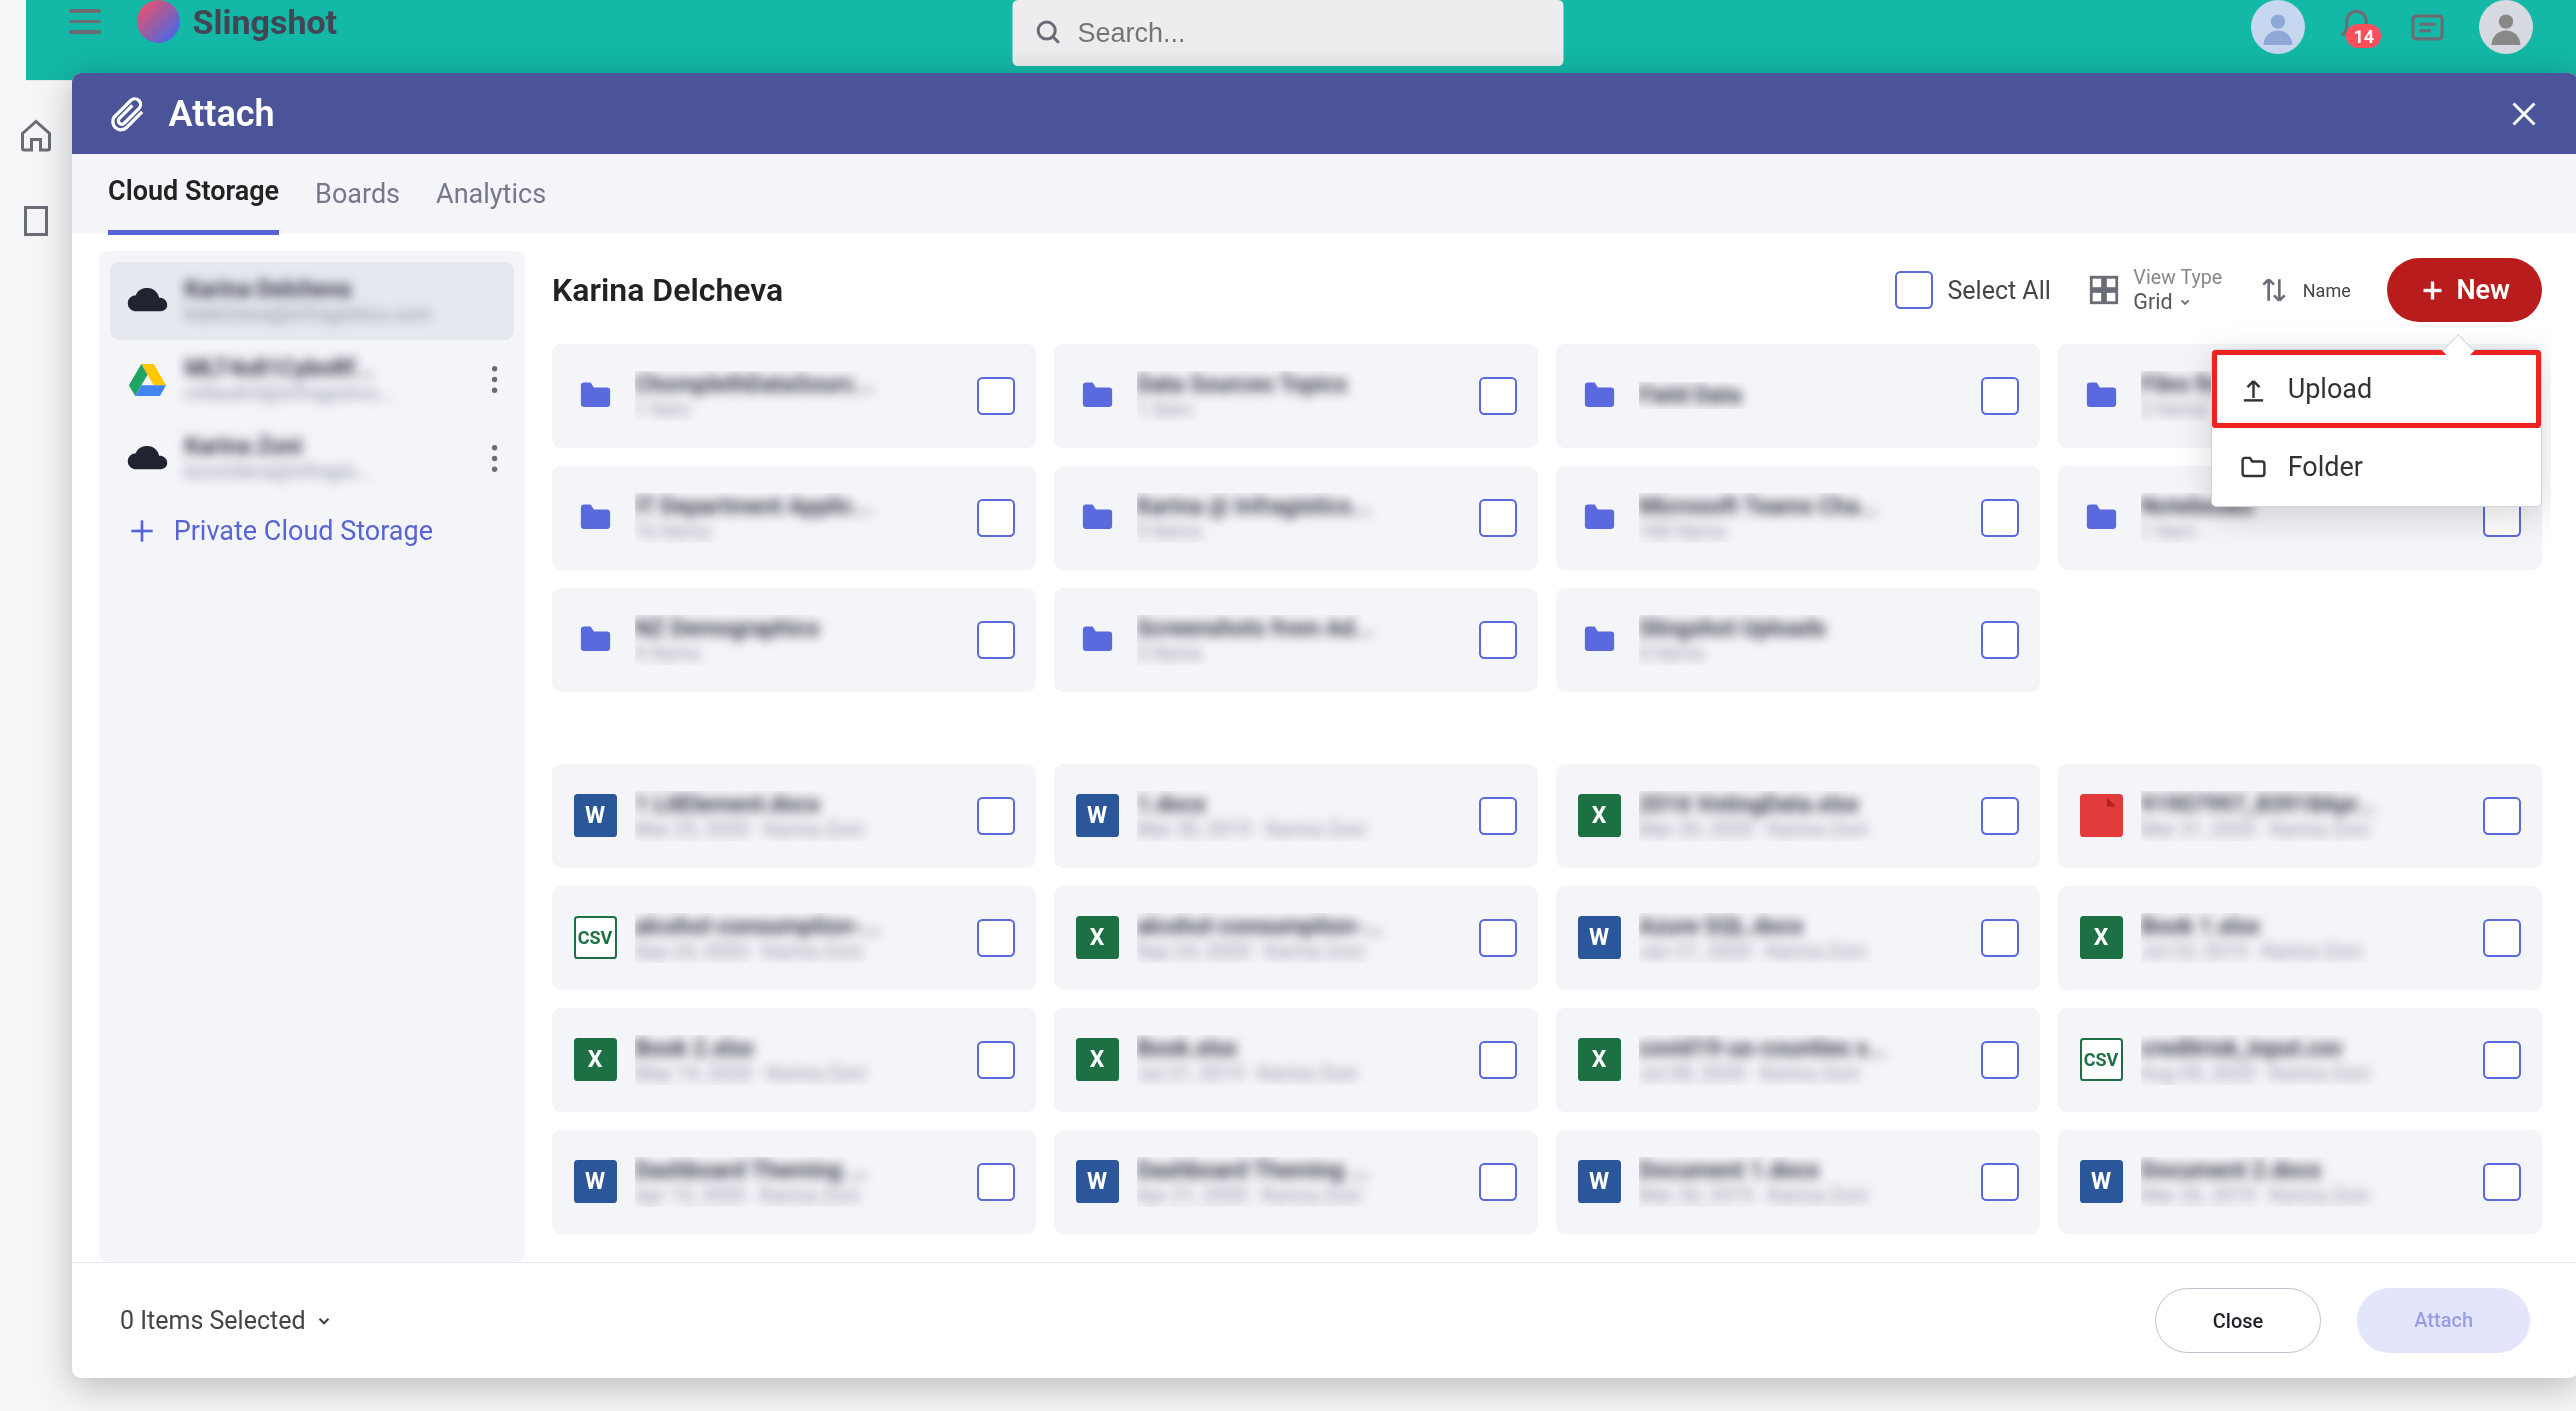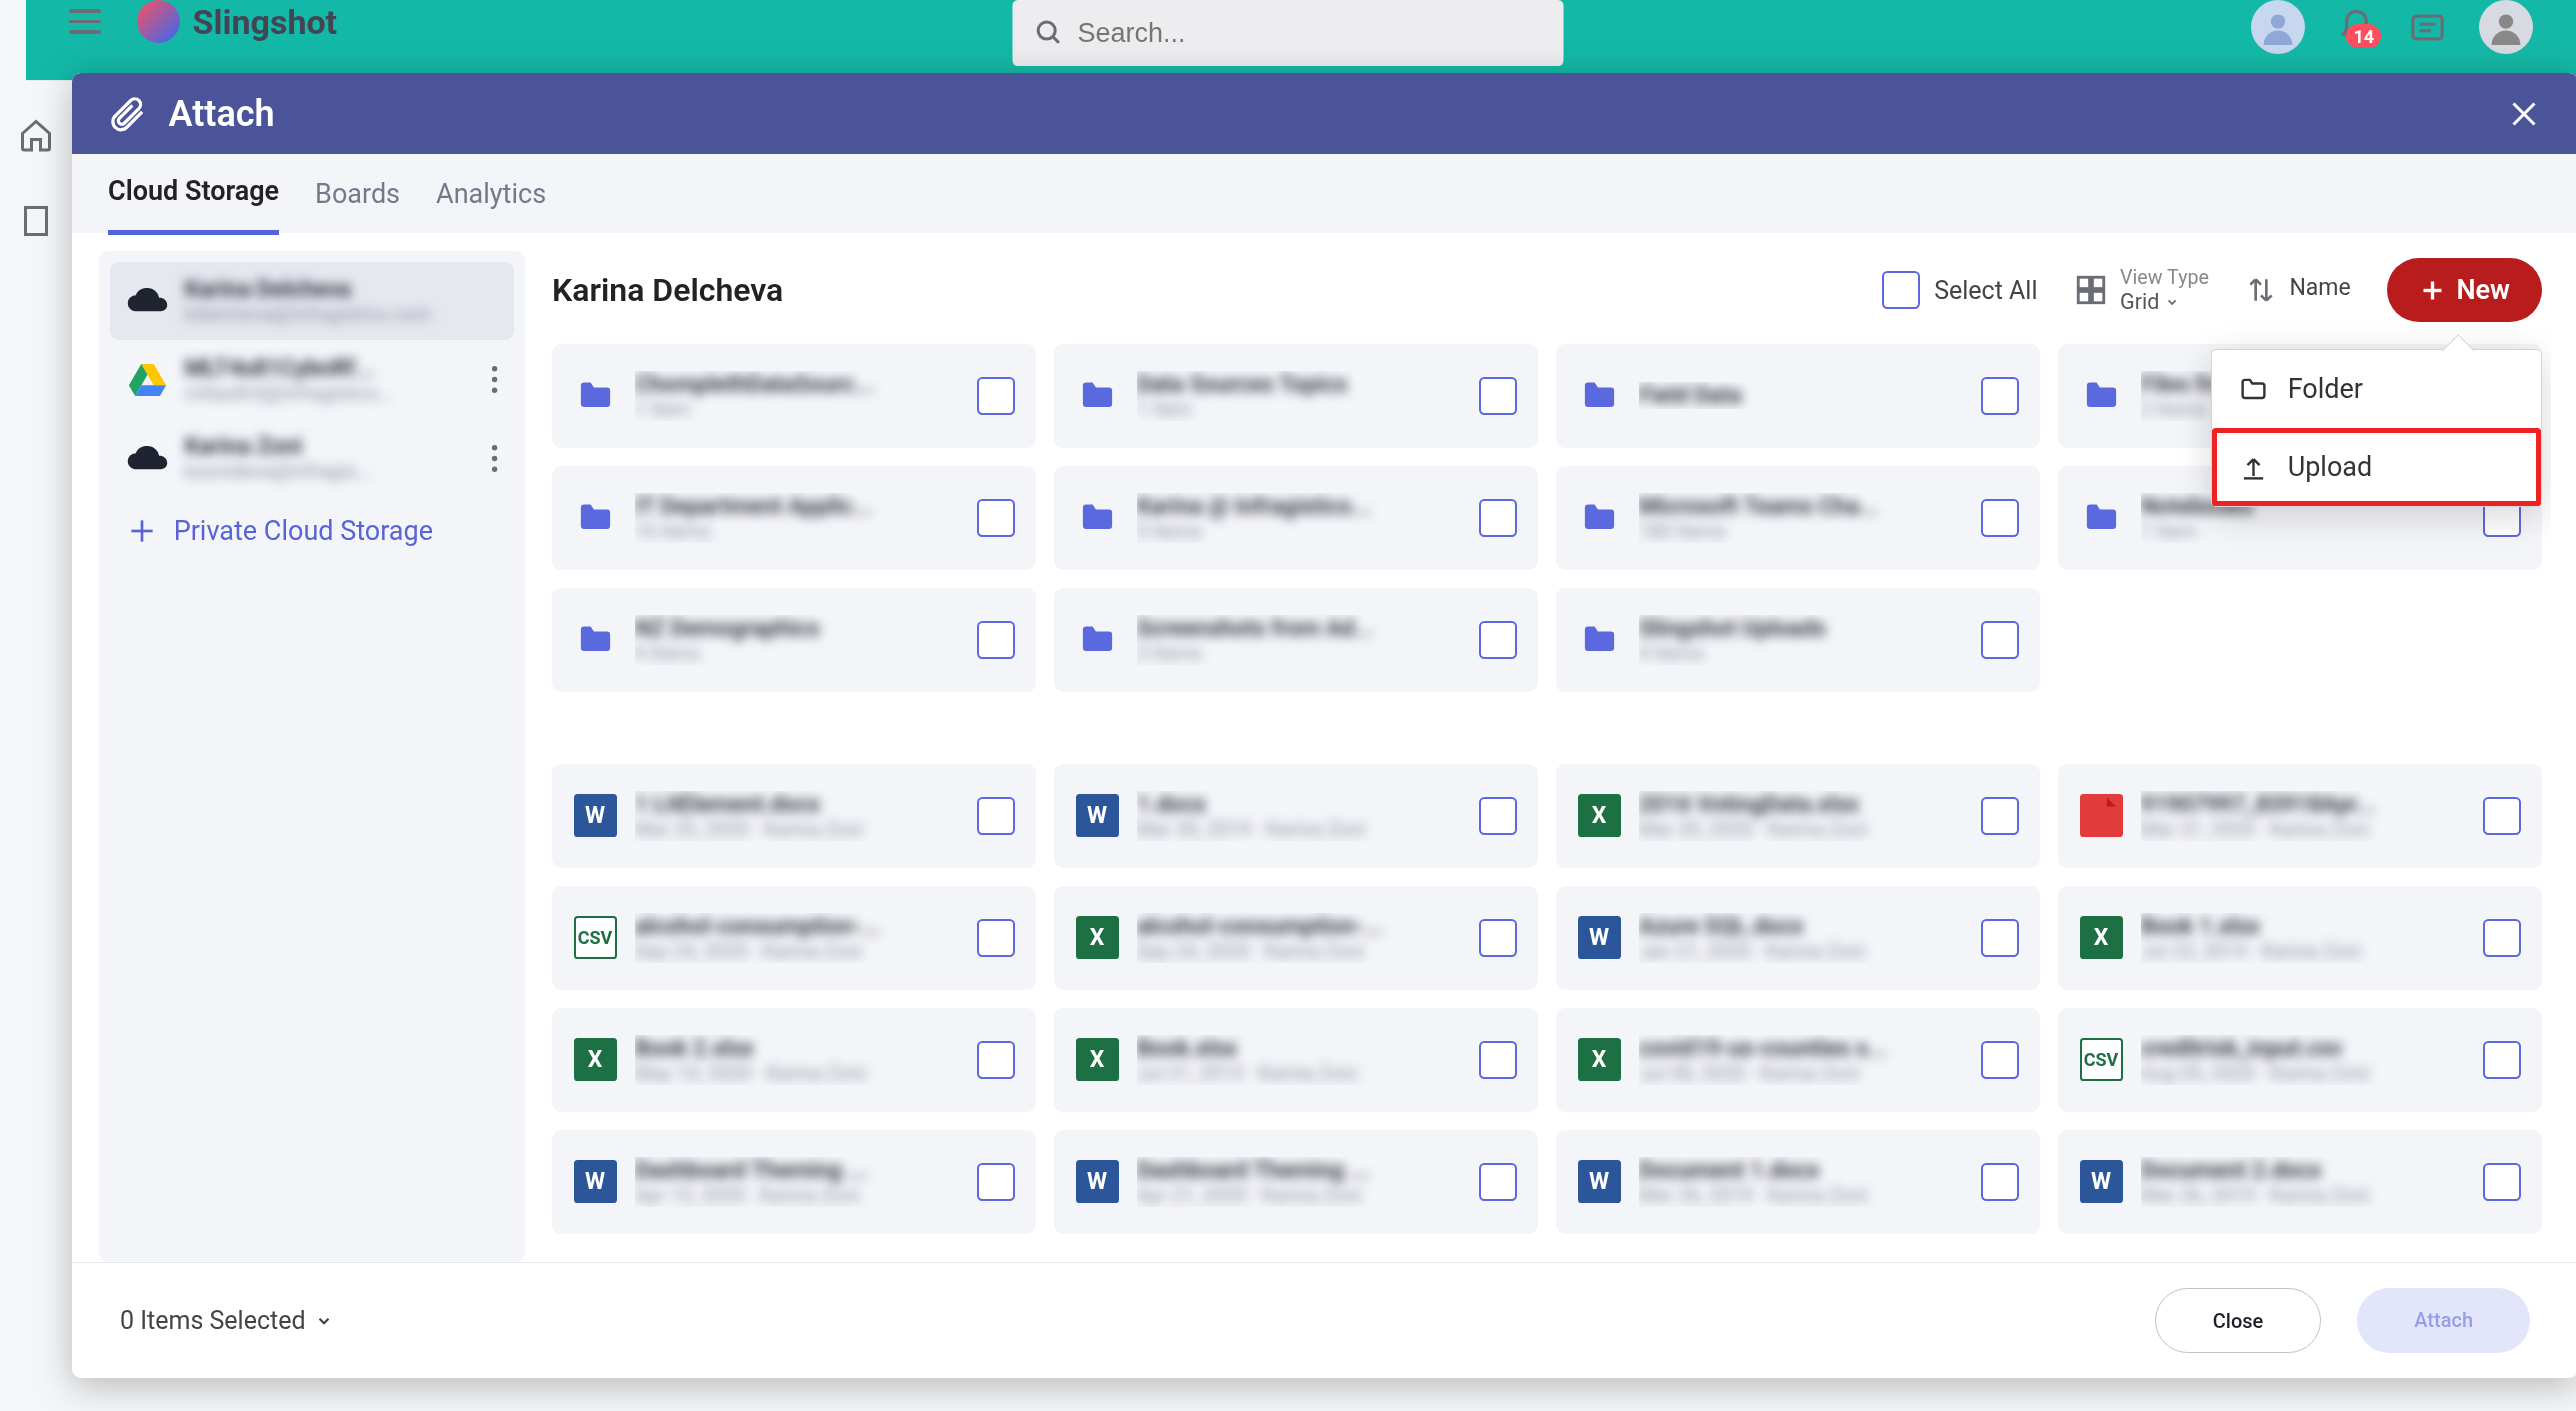--- a/index.html
+++ b/index.html
@@ -54,21 +54,21 @@
   .cs-content { flex:1; display:flex; flex-direction:column; overflow:hidden; position:relative; }
   .cs-toolbar { display:flex; align-items:center; padding: 7.2px 9px 21.5px 9px; }
   .cs-title { font-size: 32px; font-weight:600; color:#222; }
   .tb-group { margin-left:auto; display:flex; align-items:center; gap: 36px; }
   .select-all { display:flex; align-items:center; gap:14.3px; font-size:25px; color:#444; cursor:pointer;text-align:right; }
   .checkbox { width:38px; height:38px; border: 2.7px solid #5b69df; border-radius:5.4px; background:#fff; }
   .view-type { display:flex; align-items:center; gap:12.5px; cursor:pointer; }
   .vt-col { display:flex; flex-direction:column; }
   .vt-label { font-size:19.7px; color:#888; }
   .vt-val { font-size:21.5px; color:#555; display:flex; align-items:center; gap:5.4px;}
-  .sort { display:flex; gap:12.5px; cursor:pointer; font-size:23px; color:#444; }
+  .sort { display:flex; align-items:center; gap:12.5px; cursor:pointer; font-size:18px; color:#444; }
   .new-btn { display:flex; align-items:center; gap:10.7px; background:#b91c1c; color:#fff; border-radius:32px; padding: 16px 32px; font-size:27px; font-weight:600; cursor:pointer; }
 
   
   .grid { display:grid; grid-template-columns: repeat(4, 1fr); gap: 18px; padding: 0 9px; overflow:auto; }
   .card { display:flex; align-items:center; background:#f4f5f9; border-radius:9px; padding: 19.7px 21.5px; gap:18px; height: 104px; }
   .card .ficon { width:43px; height:43px; flex-shrink:0; display:flex; align-items:center; justify-content:center; }
   .card .ftext { flex:1; display:flex; flex-direction:column; overflow:hidden; }
   .card .fname { font-size:23px; font-weight:600; color:#2b2d3b; white-space:nowrap; overflow:hidden; text-overflow:ellipsis; filter: blur(5.4px); }
   .card .fmeta { font-size:19.7px; color:#8f91a1; filter: blur(5.4px);}
 
@@ -274,32 +274,32 @@
             <svg width="27" height="27" viewBox="0 0 24 24" stroke="#fff" stroke-width="3">
                 <line x1="12" y1="4" x2="12" y2="20"></line>
                 <line x1="4" y1="12" x2="20" y2="12"></line>
               </svg>
             <span>New</span>
           </div>
         </div>
       </div>
 
       <div class="dropdown">
-        <div class="dd-item">
-          <svg width="29" height="29" viewBox="0 0 24 24" fill="none" stroke="#333" stroke-width="2">
-              <path d="M3 6a2 2 0 0 1 2-2h4l2 3h8a2 2 0 0 1 2 2v8a2 2 0 0 1-2 2H5a2 2 0 0 1-2-2V6z"></path>
-            </svg>
-          <span>Folder</span>
-        </div>
         <div class="dd-item highlight">
           <svg width="29" height="29" viewBox="0 0 24 24" fill="none" stroke="#333" stroke-width="2">
               <path d="M12 19V5M12 5l-5 5M12 5l5 5"></path>
               <line x1="4" y1="21" x2="20" y2="21"></line>
             </svg>
           <span>Upload</span>
+        </div>
+        <div class="dd-item">
+          <svg width="29" height="29" viewBox="0 0 24 24" fill="none" stroke="#333" stroke-width="2">
+              <path d="M3 6a2 2 0 0 1 2-2h4l2 3h8a2 2 0 0 1 2 2v8a2 2 0 0 1-2 2H5a2 2 0 0 1-2-2V6z"></path>
+            </svg>
+          <span>Folder</span>
         </div>
       </div>
 
       <div class="grid" id="file-grid">
           <div class="card">
             <div class="ficon ic-folder">
               <svg width="39" height="39" viewBox="0 0 24 24">
                 <path d="M3 6a2 2 0 0 1 2-2h4l2 3h8a2 2 0 0 1 2 2v8a2 2 0 0 1-2 2H5a2 2 0 0 1-2-2V6z"></path>
               </svg>
             </div>

